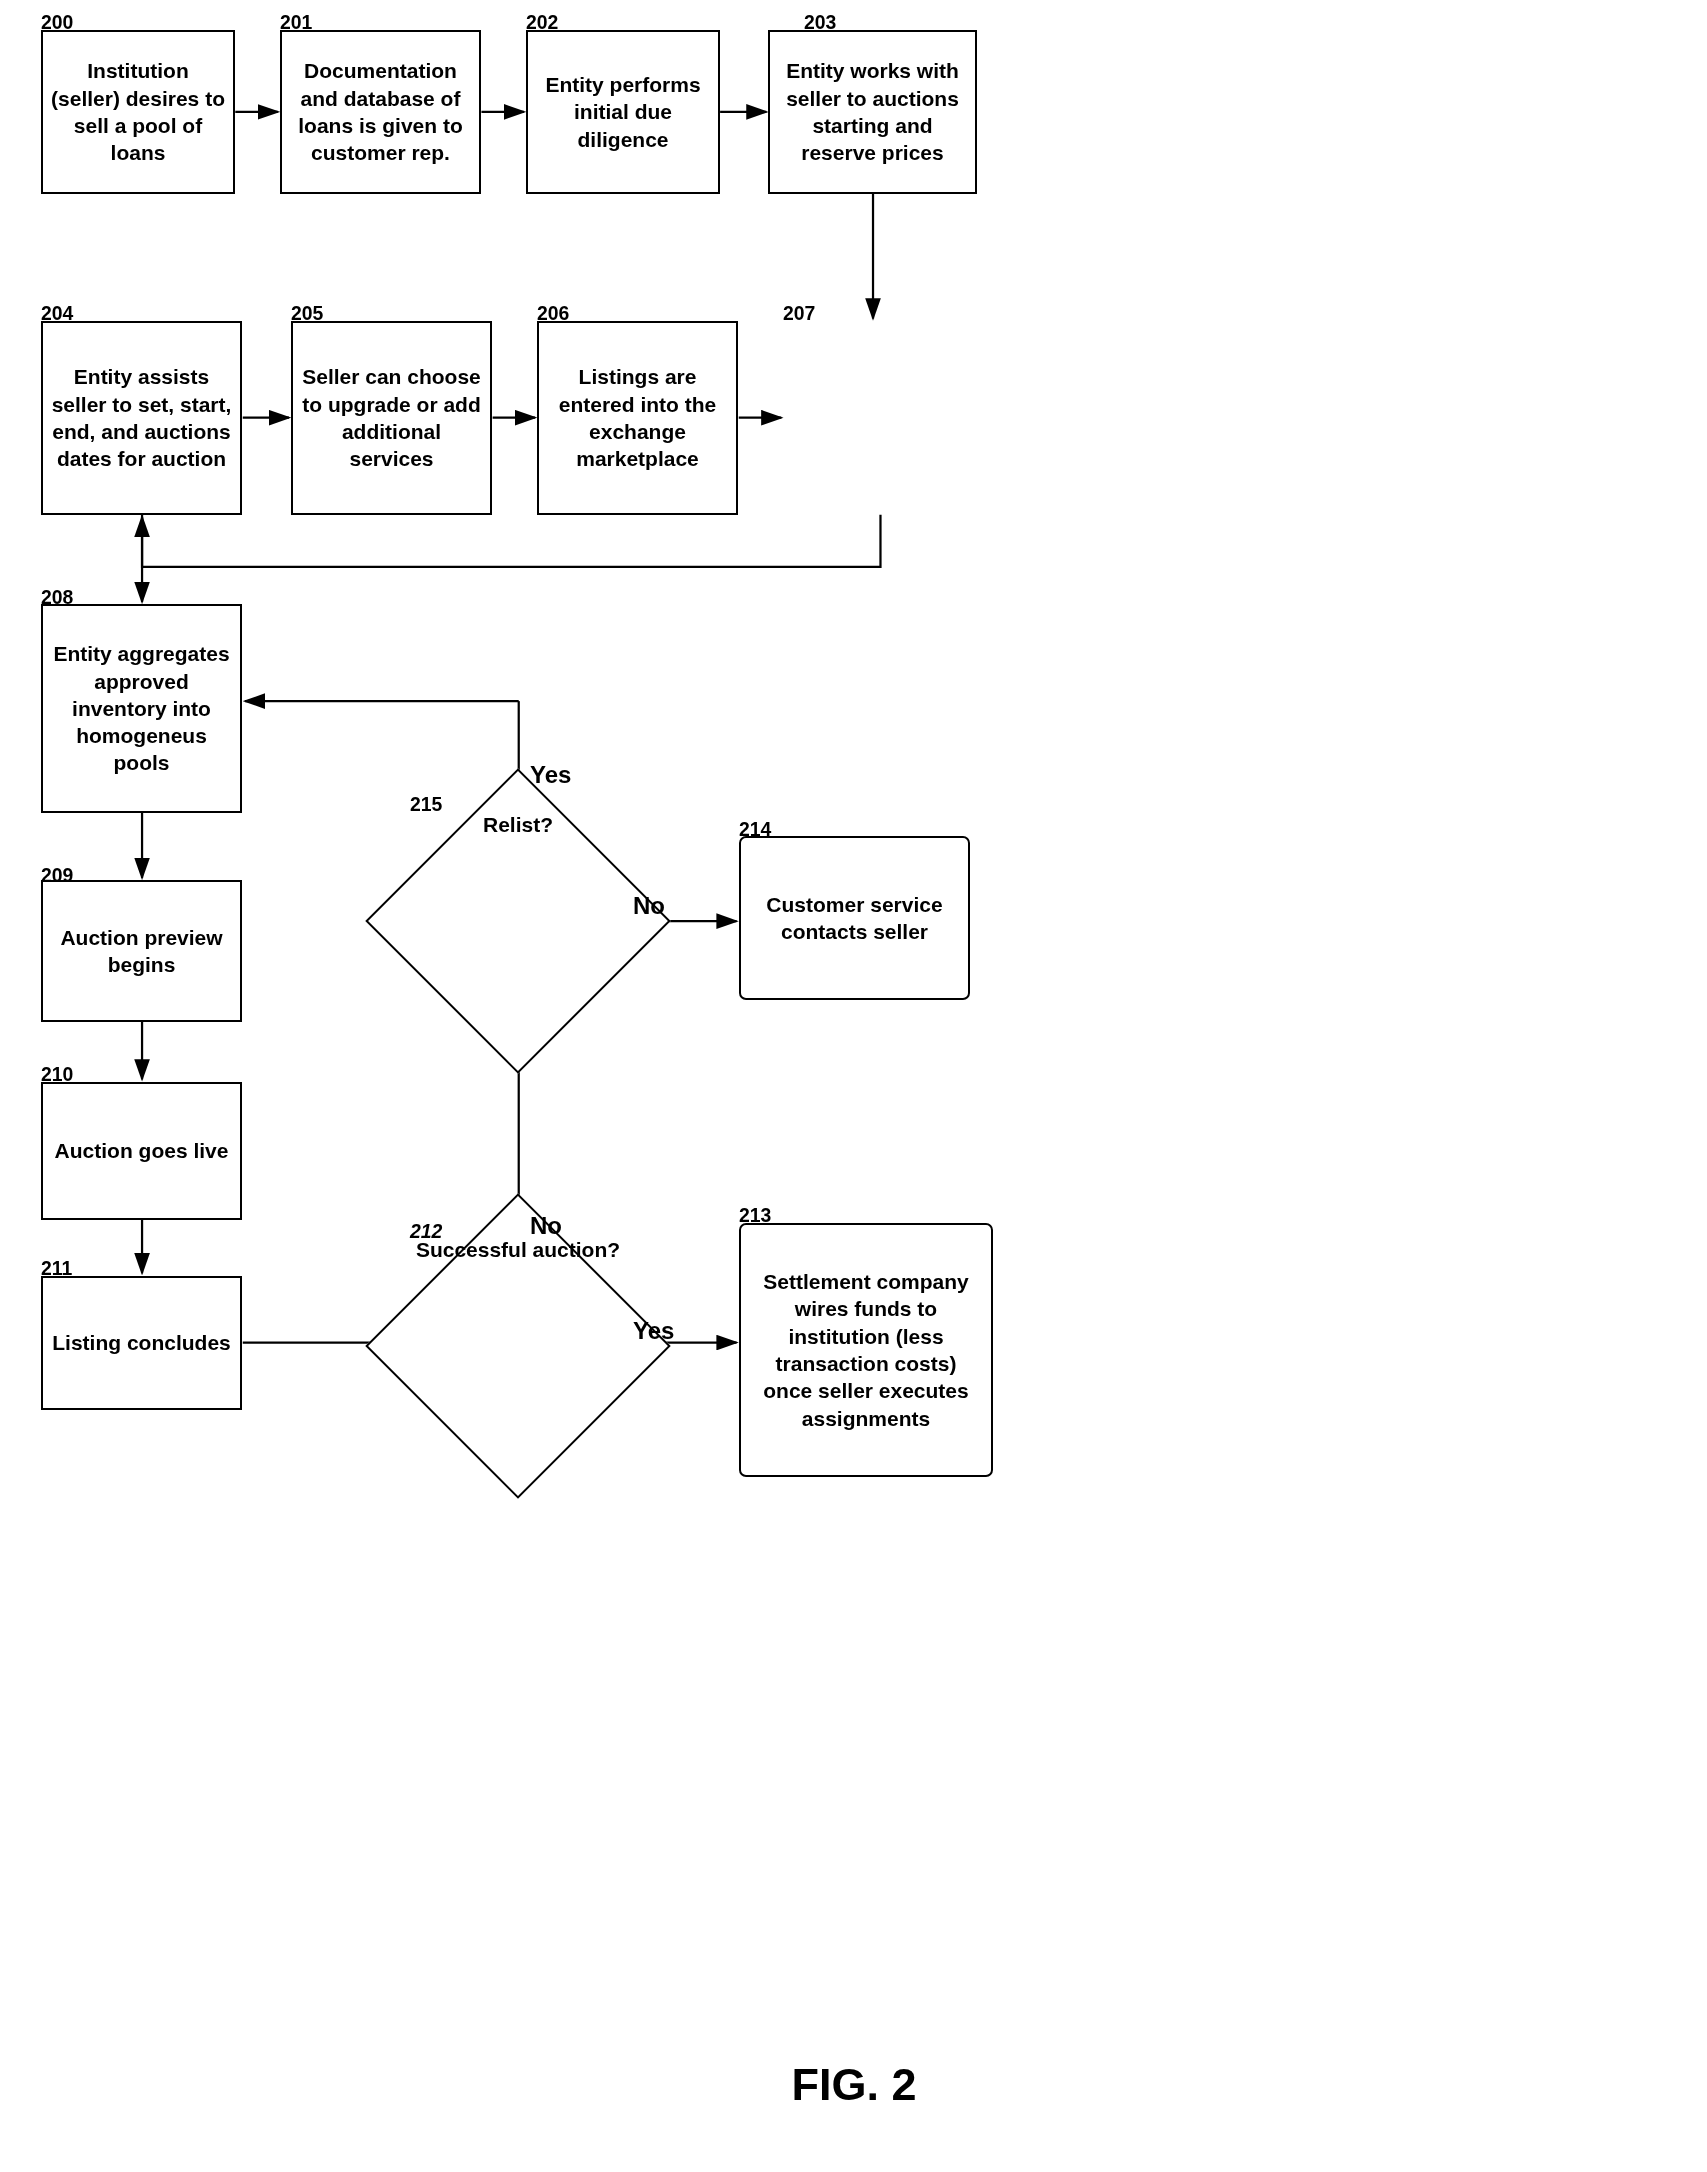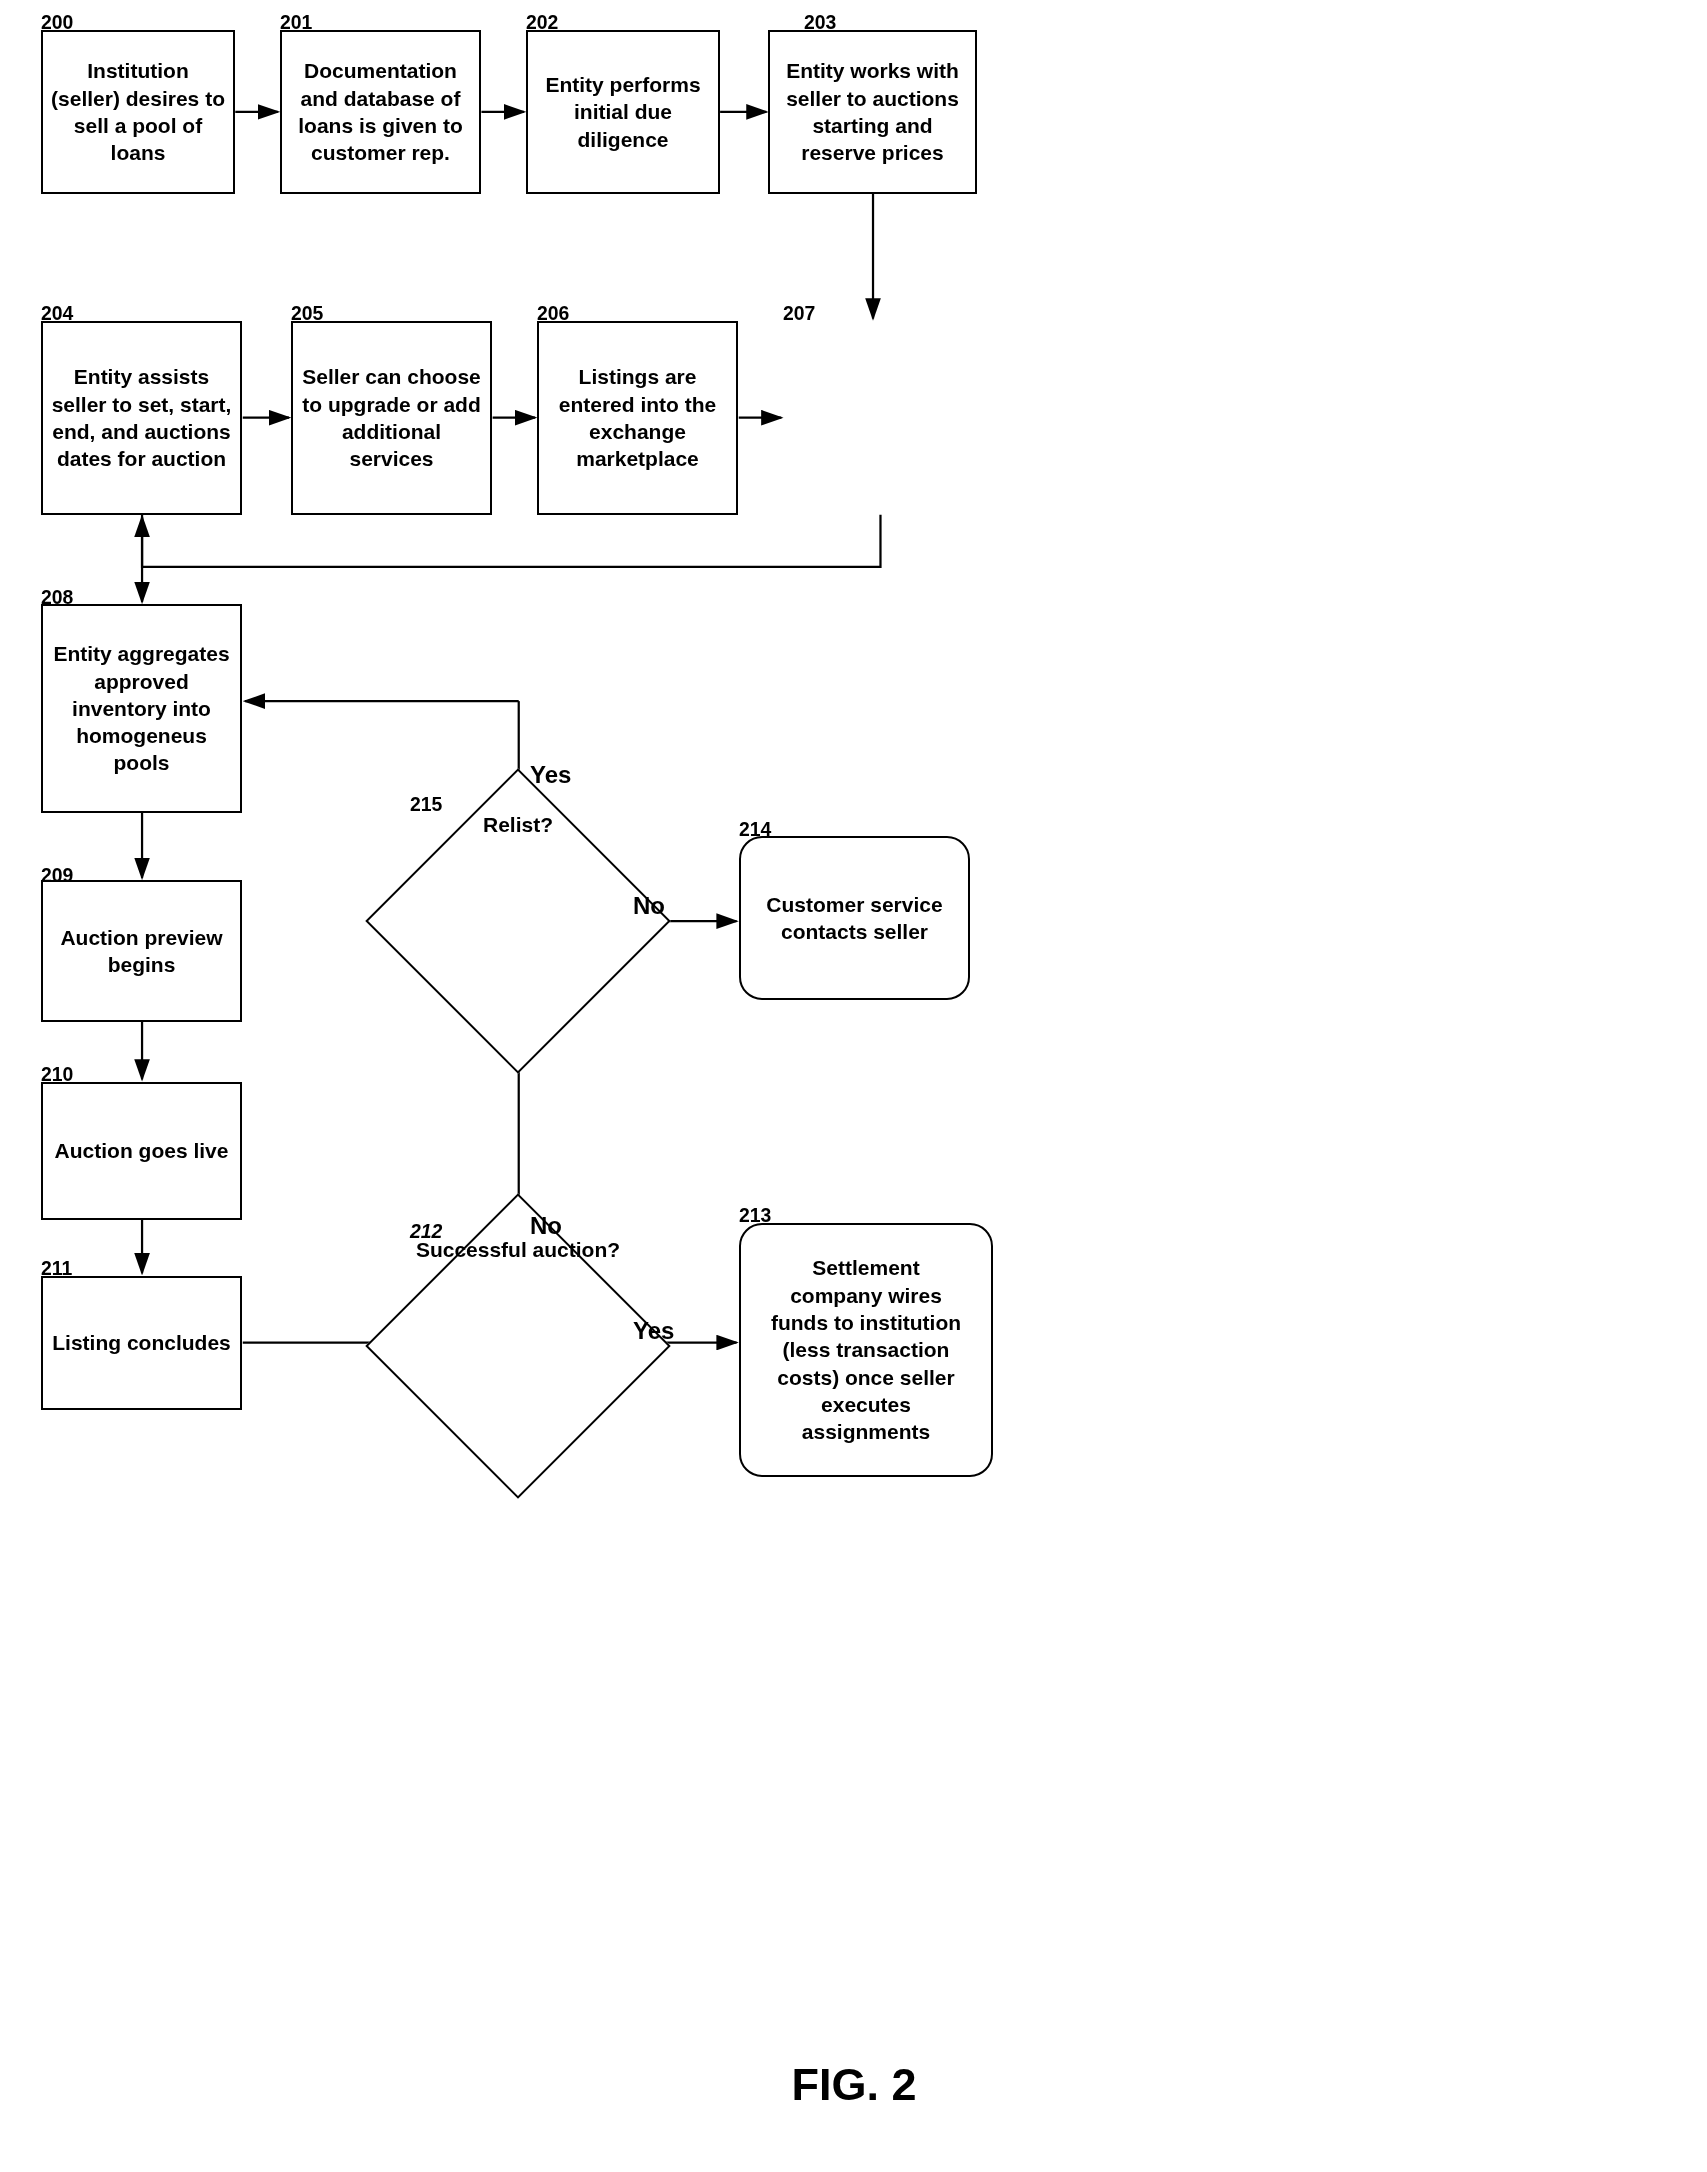--- a/index.html
+++ b/index.html
@@ -27,30 +27,30 @@
       justify-content: center;
       text-align: center;
       font-size: 21px;
       font-weight: bold;
       padding: 7.5px;
       line-height: 1.3;
     }
     .box-rounded {
       position: absolute;
       border: 2.2px solid #000;
-      border-radius: 23px;
+      border-radius: 7px;
       background: #fff;
       display: flex;
       flex-direction: column;
       align-items: center;
       justify-content: center;
       text-align: center;
       font-size: 21px;
       font-weight: bold;
-      padding: 23px;
+      padding: 10px;
       line-height: 1.3;
     }
     .diamond {
       position: absolute;
       display: flex;
       align-items: flex-start;
       justify-content: center;
     }
     .diamond-inner {
       width: 100%;

